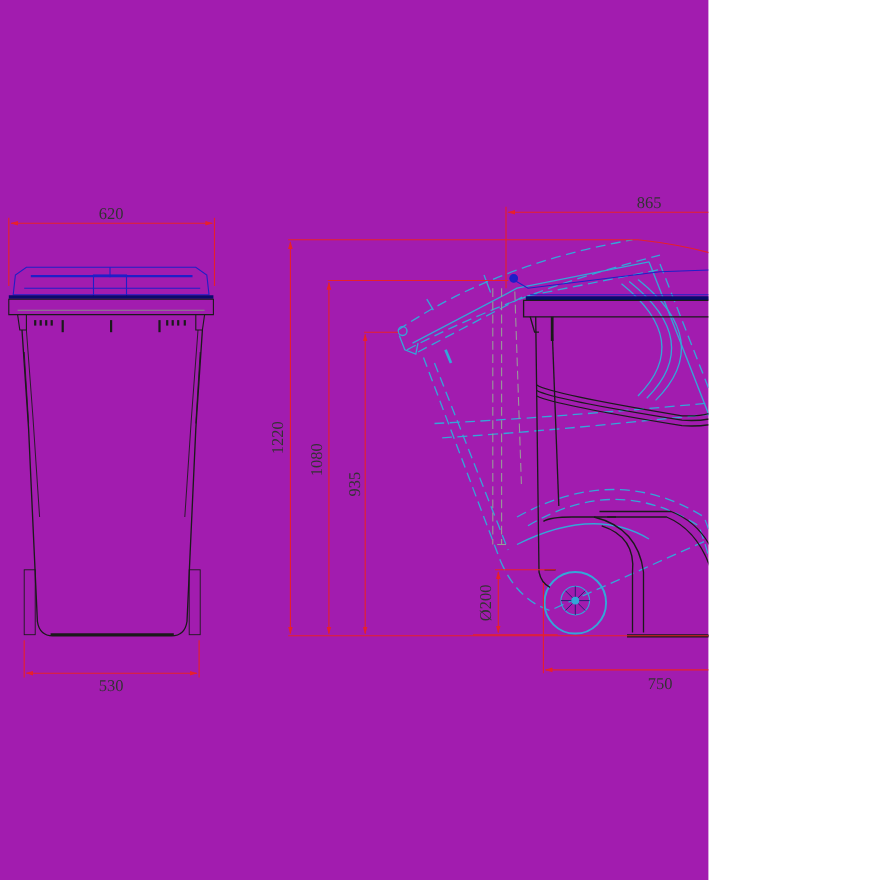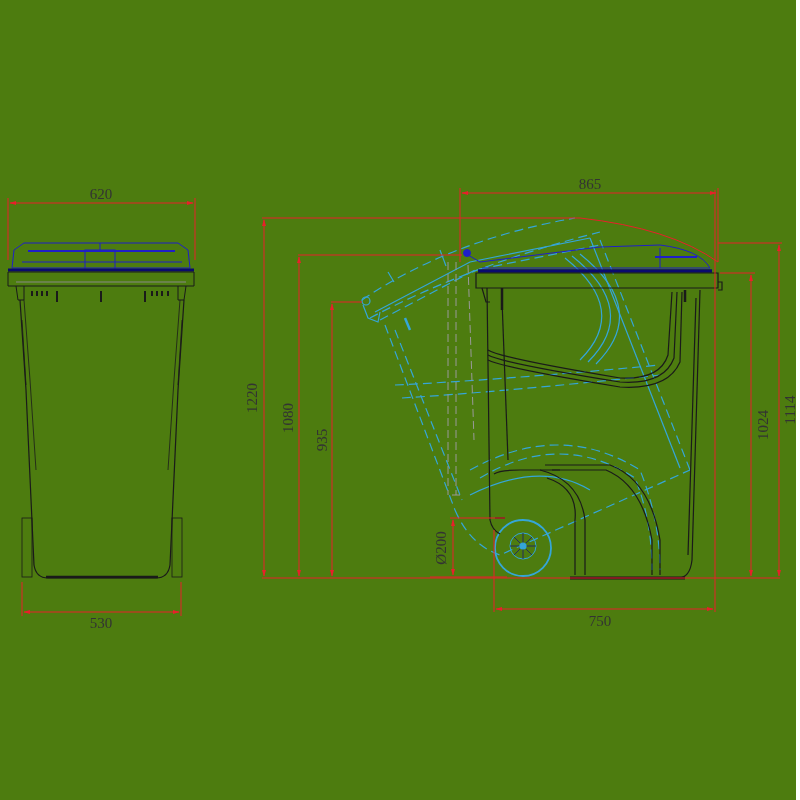--- a/index.html
+++ b/index.html
@@ -1,16 +1,16 @@
 <!DOCTYPE html>
 <html><head>
 <meta charset="utf-8">
 <style>
   html, body { margin: 0; padding: 0; background: #ffffff; }
-  #canvas { position: relative; width: 796px; height: 800px; background: #4d7c0f; overflow: hidden; }
+  #canvas { position: relative; width: 644px; height: 800px; background: #a21caf; overflow: hidden; }
   svg { position: absolute; left: 0; top: 0; }
   .dimtext { font-family: "Liberation Serif", "DejaVu Serif", serif; font-size: 15px; fill: #333333; }
 </style>
 </head>
 <body>
 
 <div id="canvas">
 <svg width="800" height="800" viewBox="0 0 800 800" xmlns="http://www.w3.org/2000/svg">
   <defs>
     <marker id="arr" viewBox="0 0 10 10" refX="9" refY="5" markerWidth="7" markerHeight="7" orient="auto-start-reverse">

